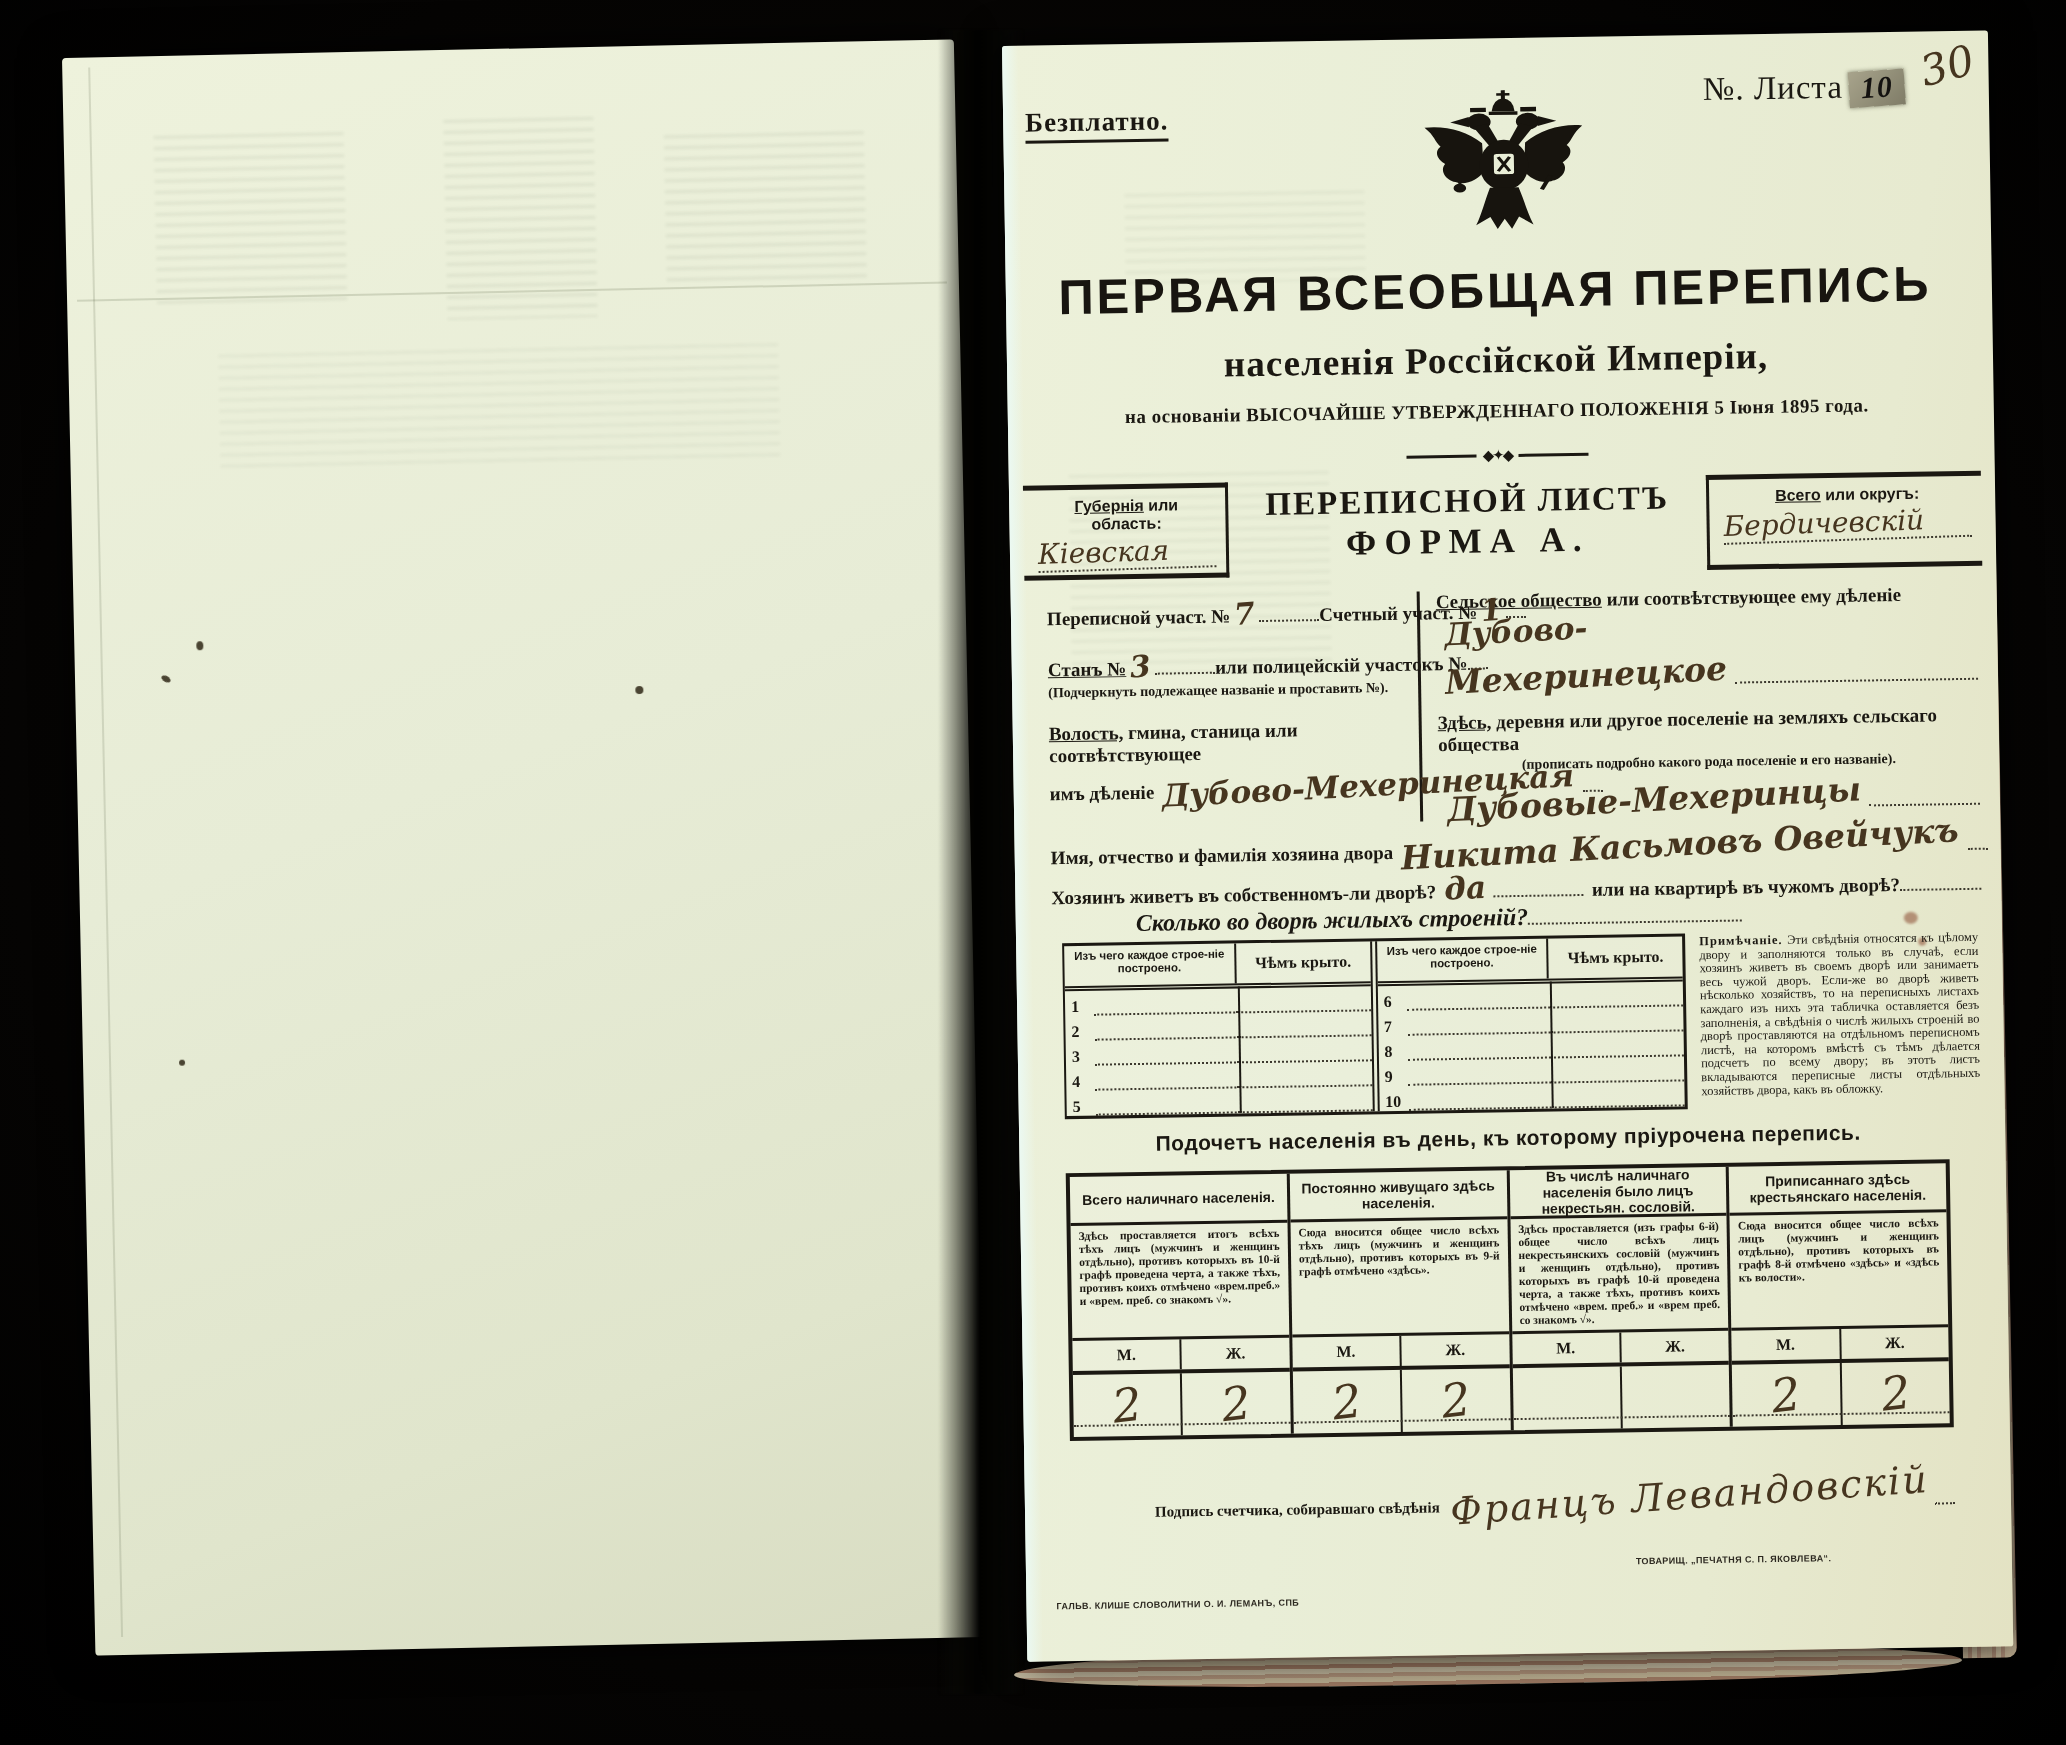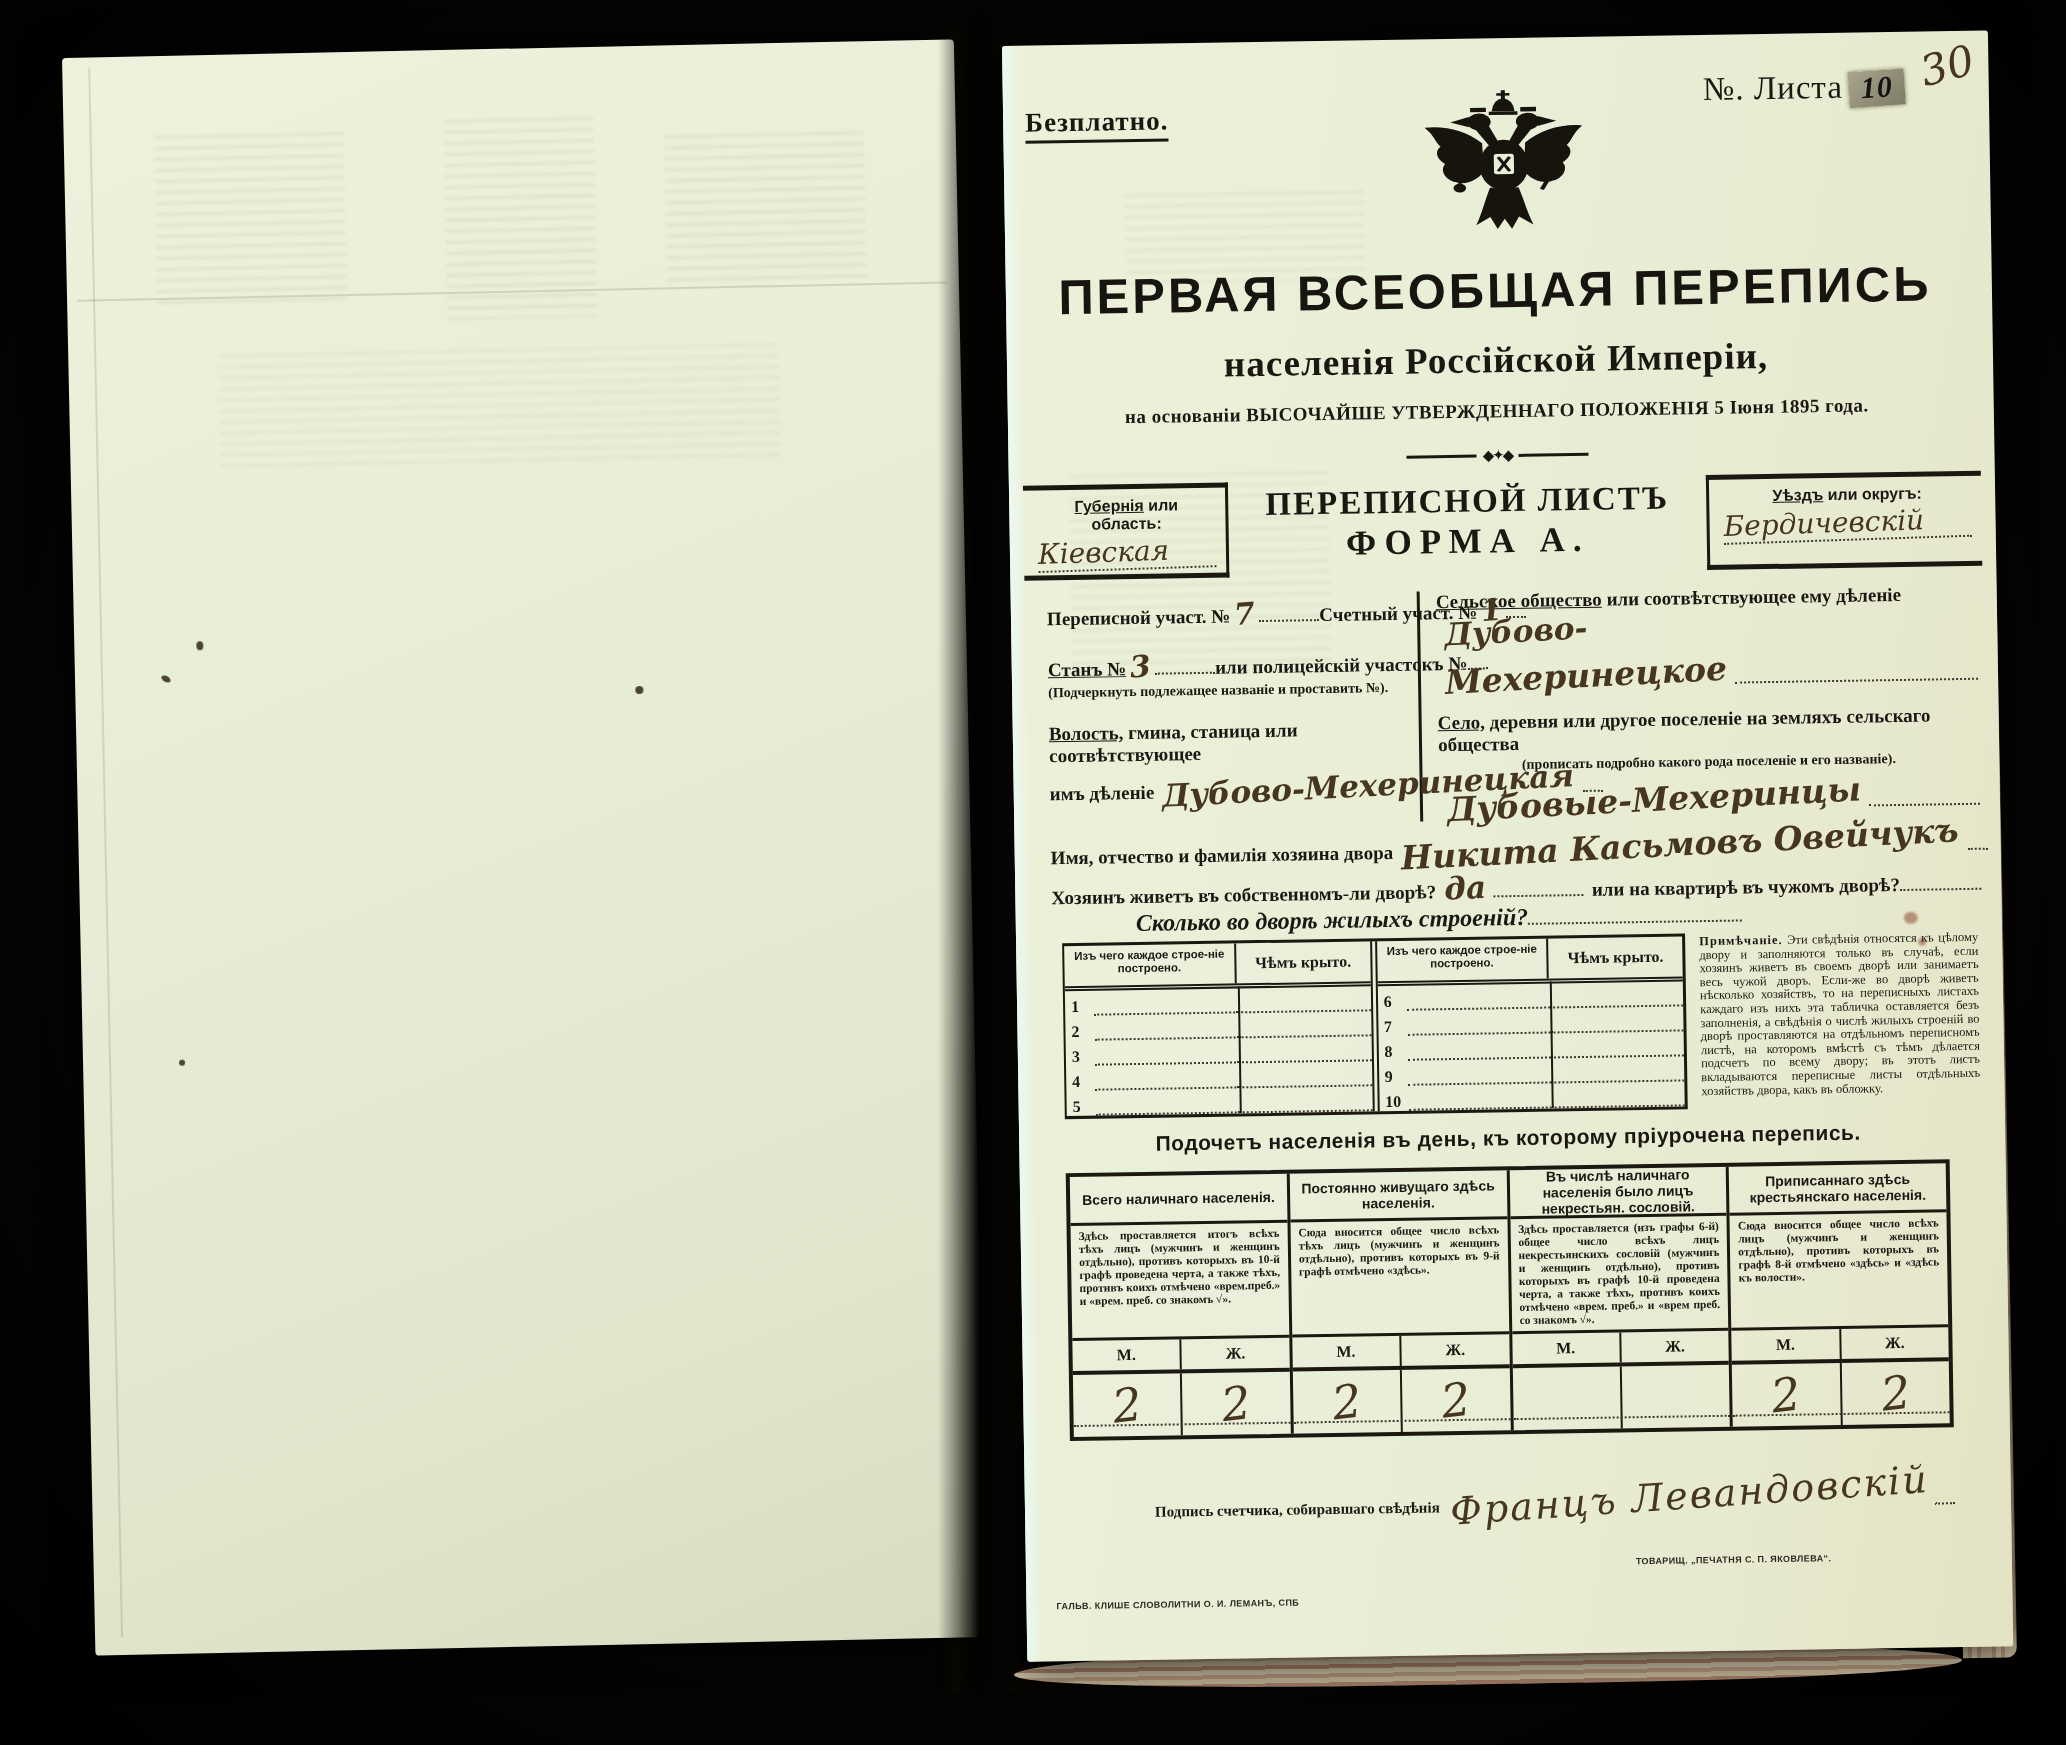--- a/index.html
+++ b/index.html
@@ -200,21 +200,21 @@
     <div class="boxes">
       <div class="boxL">
         <div class="blabel"><span class="u">Губернія</span><span> или область:</span></div>
         <div class="bval hand">Кіевская</div>
       </div>
       <div class="boxC">
         <div class="fl1">ПЕРЕПИСНОЙ ЛИСТЪ</div>
         <div class="fl2">ФОРМА А.</div>
       </div>
       <div class="boxR">
-        <div class="blabel"><span class="u">Уѣздъ</span><span> или округъ:</span></div>
+        <div class="blabel"><span class="u">Всего</span><span> или округъ:</span></div>
         <div class="bval hand">Бердичевскій</div>
       </div>
     </div>
 
     <div class="fields">
       <div class="fcolL">
         <div class="fl">
           <span>Переписной участ. №</span>
           <span class="hand handnum">7</span>
           <span class="dots w"></span>
@@ -242,21 +242,21 @@
       <div class="fcolR">
         <div class="fl wrap" style="white-space:normal;">
           <span><span class="u">Сельское общество</span><span> или соотвѣтствующее ему дѣленіе</span>
           <span class="hand handmid">Дубово-</span></span>
         </div>
         <div class="fl mt8">
           <span class="hand handmid" style="font-size:33px;">Мехеринецкое</span>
           <span class="dots"></span>
         </div>
         <div class="fl mt16 wrap" style="white-space:normal;">
-          <span><span class="u">Село,</span><span> деревня или другое поселеніе на земляхъ сельскаго общества</span></span>
+          <span><span class="u">Здѣсь,</span><span> деревня или другое поселеніе на земляхъ сельскаго общества</span></span>
         </div>
         <div class="smallnote" style="text-align:center;">(прописать подробно какого рода поселеніе и его названіе).</div>
         <div class="fl mt8">
           <span class="hand handmid" style="font-size:33px;">Дубовые-Мехеринцы</span>
           <span class="dots"></span>
         </div>
       </div>
     </div>
 
     <div class="line owner">

